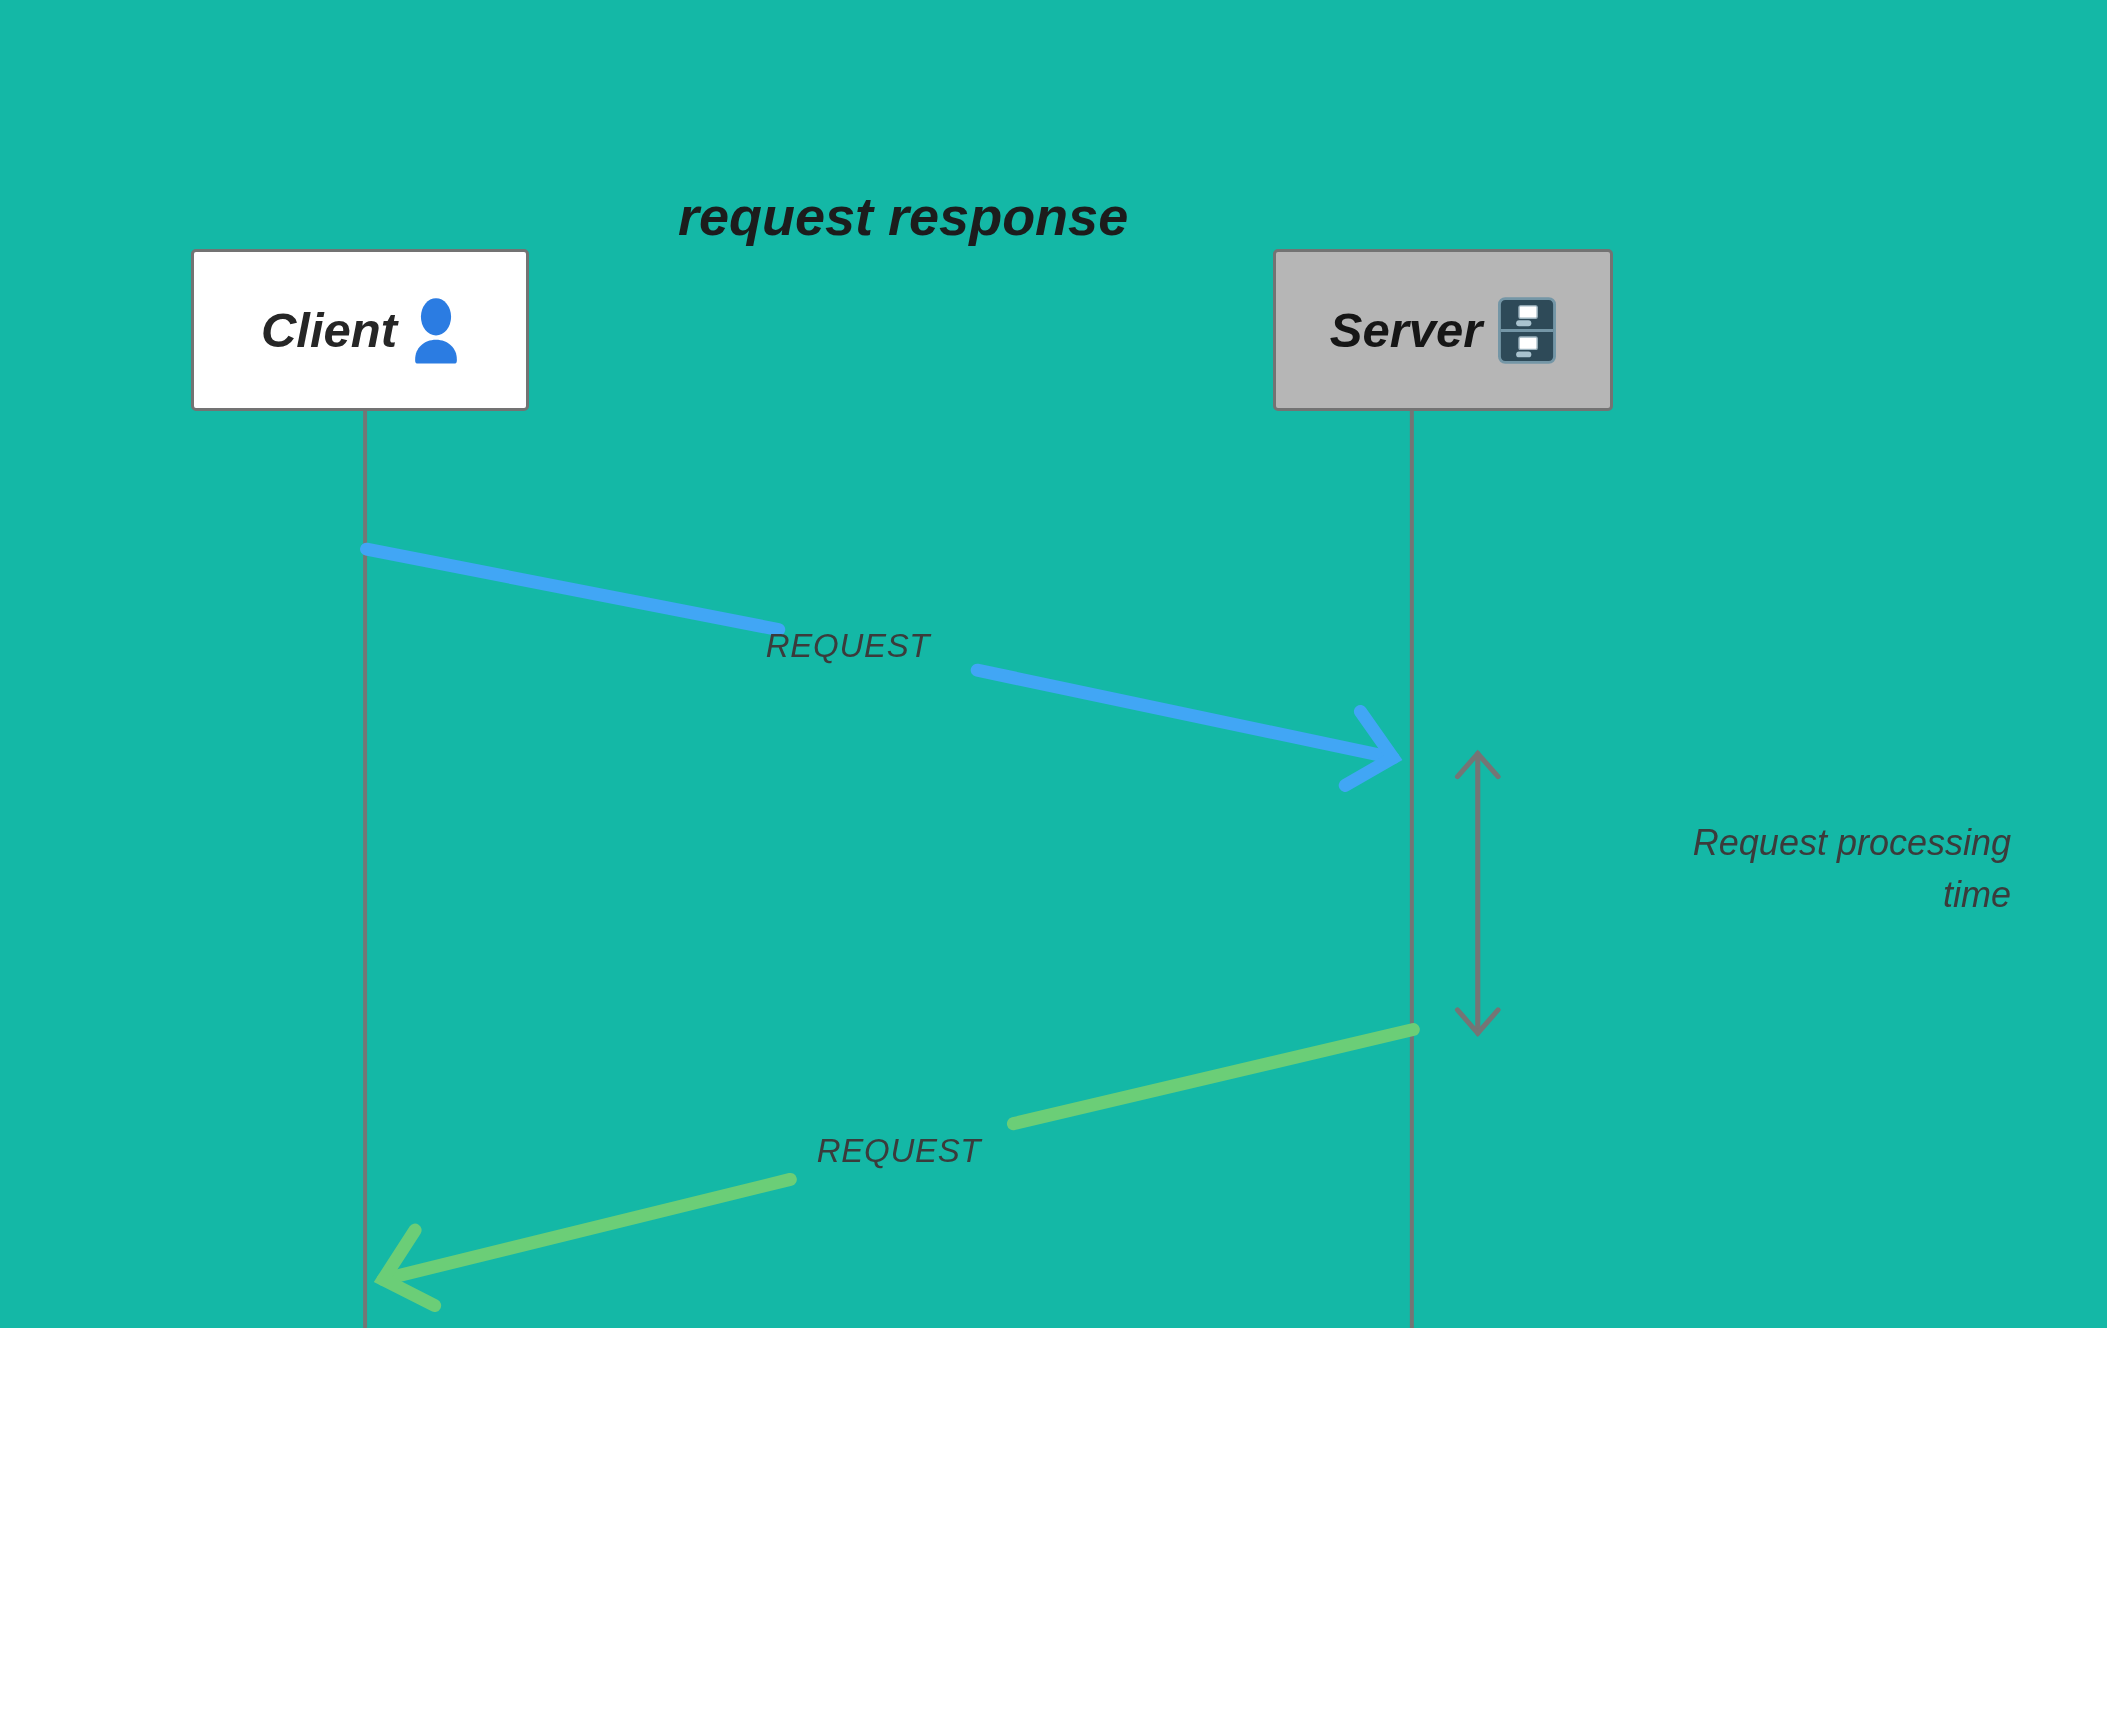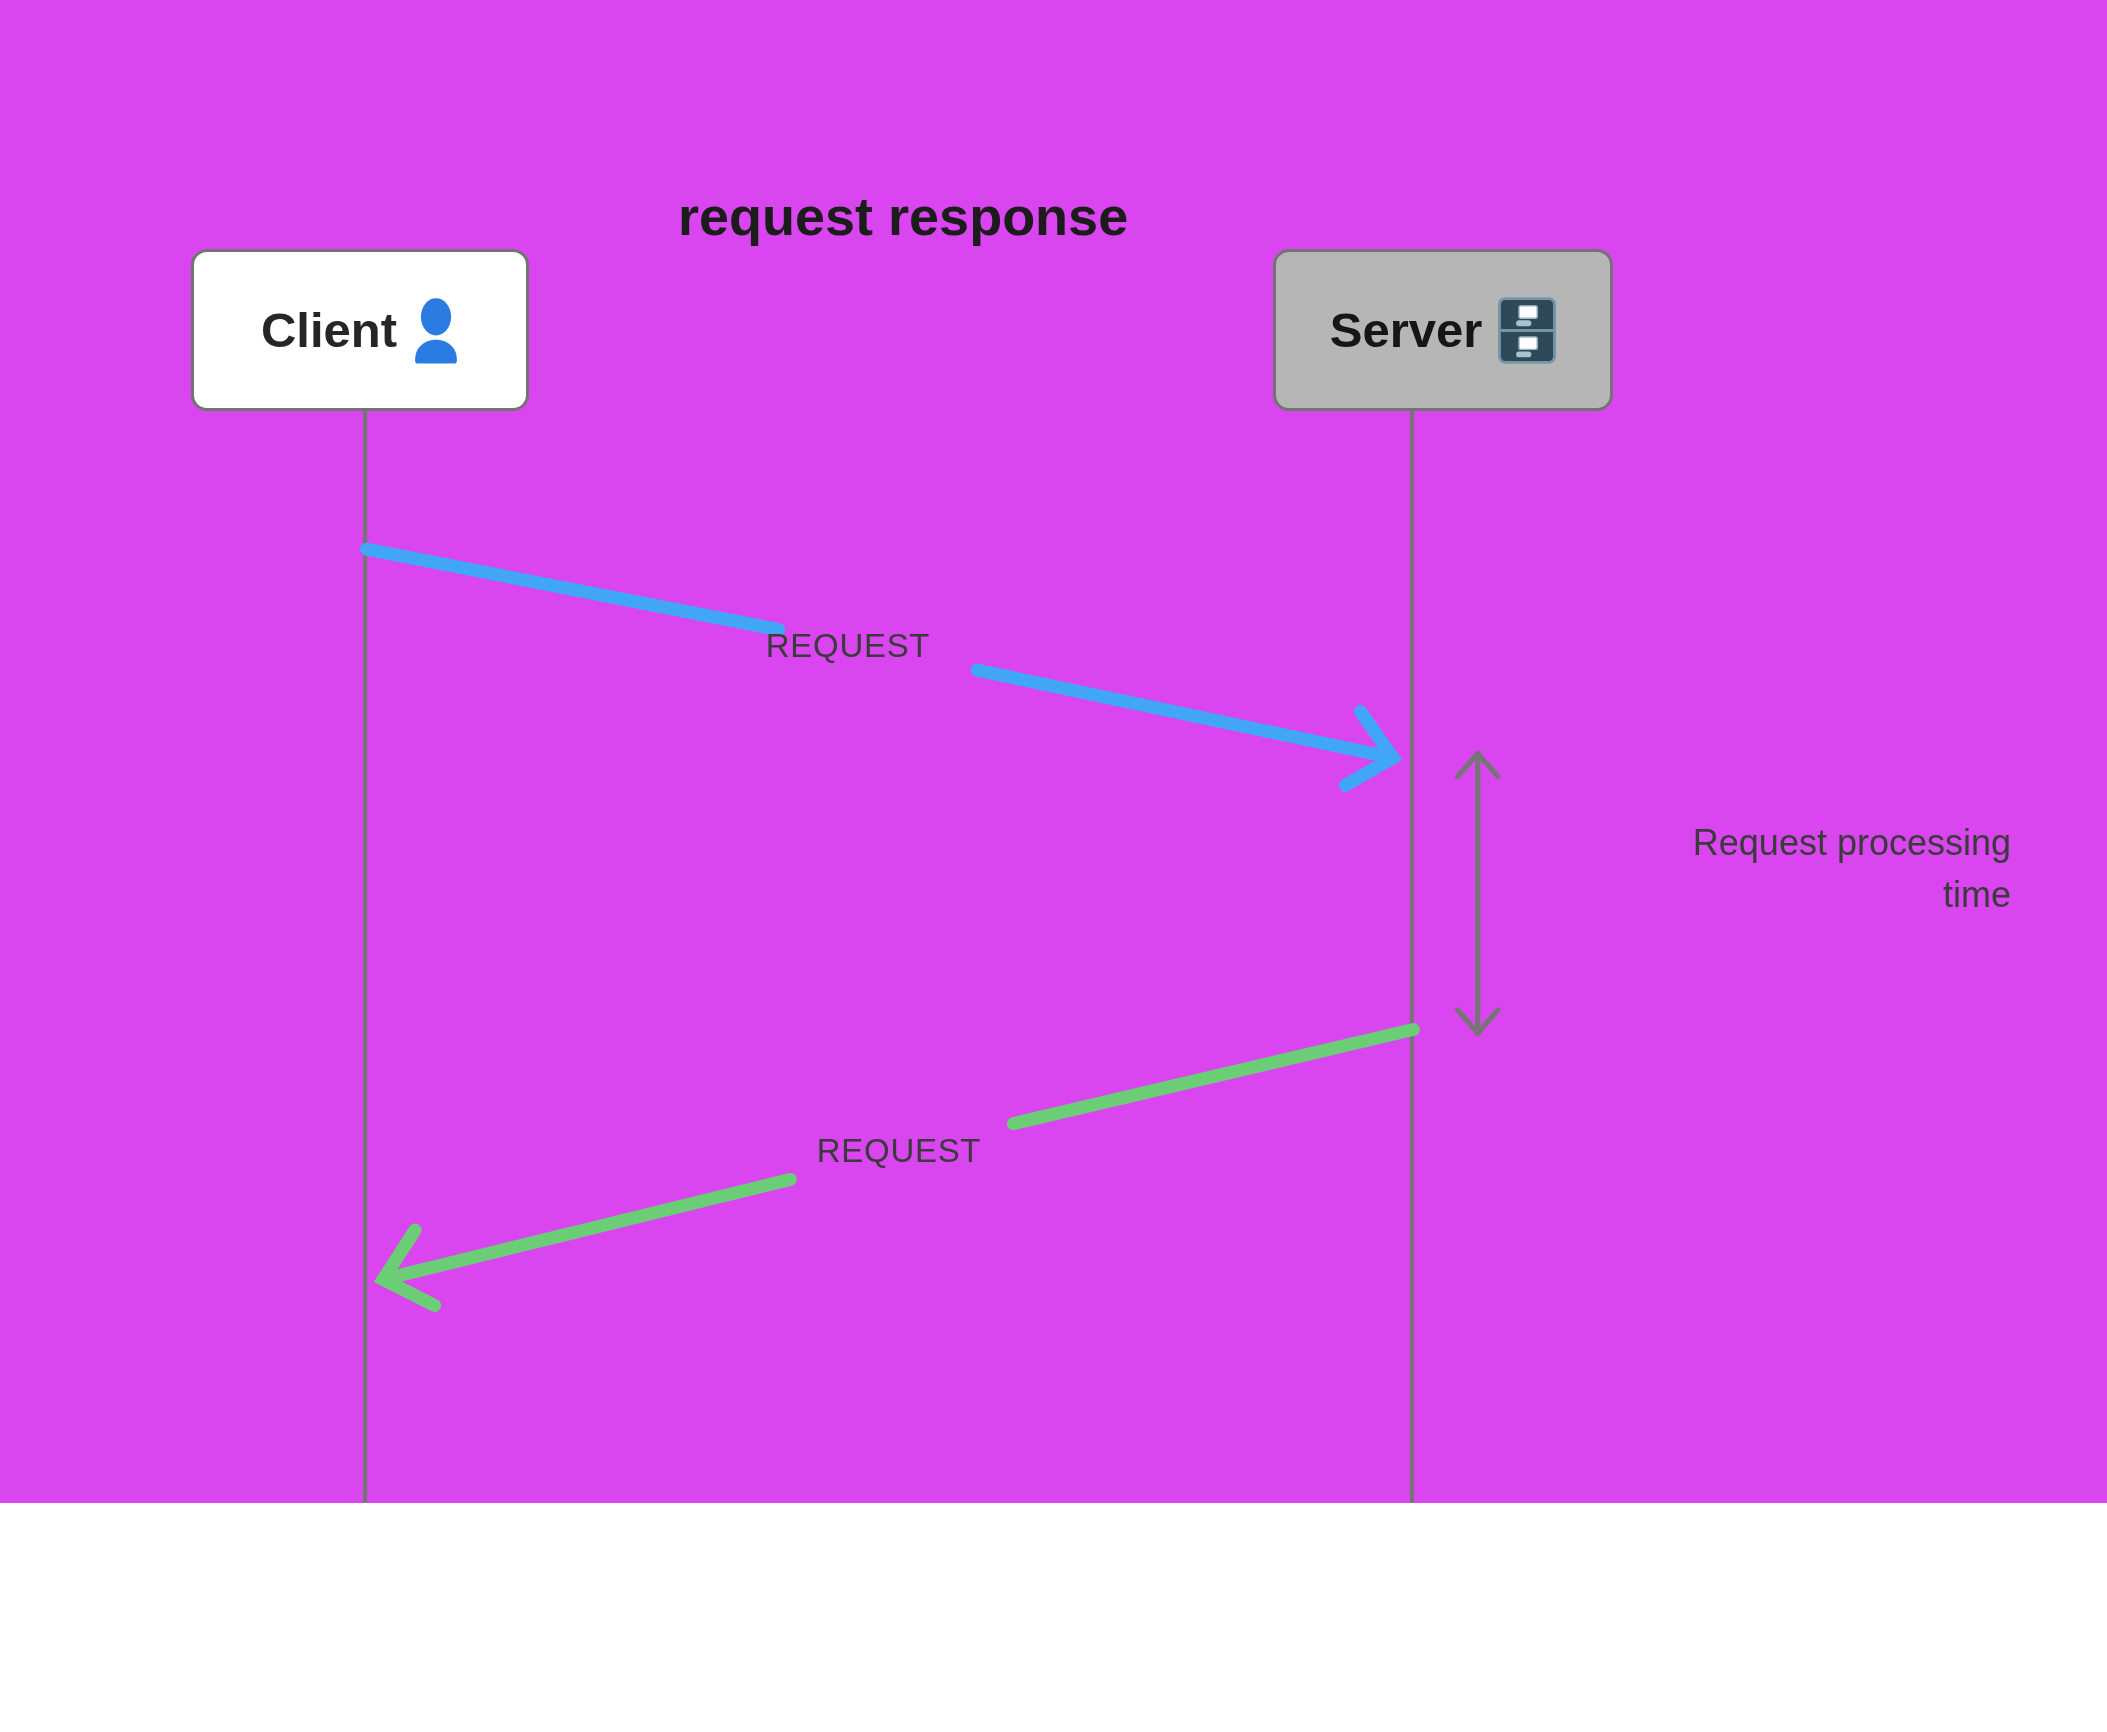--- a/index.html
+++ b/index.html
@@ -1,31 +1,32 @@
 <!DOCTYPE html>
 <html style="--request: #41a6f5; --response: #6bce77; --lifeline: #757575; --annotation_arrow: #757575; --client_box_bg: #ffffff; --server_box_bg: #b6b6b6; --box_border: #737373; --user_icon: #2b7ce2; --cabinet_frame: #7496a6; --cabinet_fill: #2e4a58; --cabinet_handle: #a9c3cf;font-size:11.6px"><head>
 <meta charset="utf-8">
 <style>
   html,body{margin:0;padding:0;background:#ffffff;}
   .canvas{
     position:relative;
-    width:2108px;height:1503px;
-    background:#d946ef;
+    width:2108px;height:1328px;
+    background:#14b8a6;
     font-family:"Liberation Sans", sans-serif;
     overflow:hidden;
+    font-style:italic;
   }
   .lines-svg{position:absolute;left:0;top:0;width:2108px;height:1733px;}
   .diagram-title{
     position:absolute;left:678px;top:187px;
     font-size:54px;font-weight:600;color:#1c1c1c;
     white-space:nowrap;line-height:1.1;
   }
   .actor-box{
     position:absolute;top:249px;height:162px;
-    box-sizing:border-box;border-radius:16px;
+    box-sizing:border-box;border-radius:5px;
     display:flex;align-items:center;justify-content:center;gap:16px;
   }
   .actor-client{
     left:191px;width:338px;
     background:var(--client_box_bg,#fff);
     border:3.6px solid var(--box_border,#737373);
   }
   .actor-server{
     left:1273px;width:340px;
     background:var(--server_box_bg,#b6b6b6);

